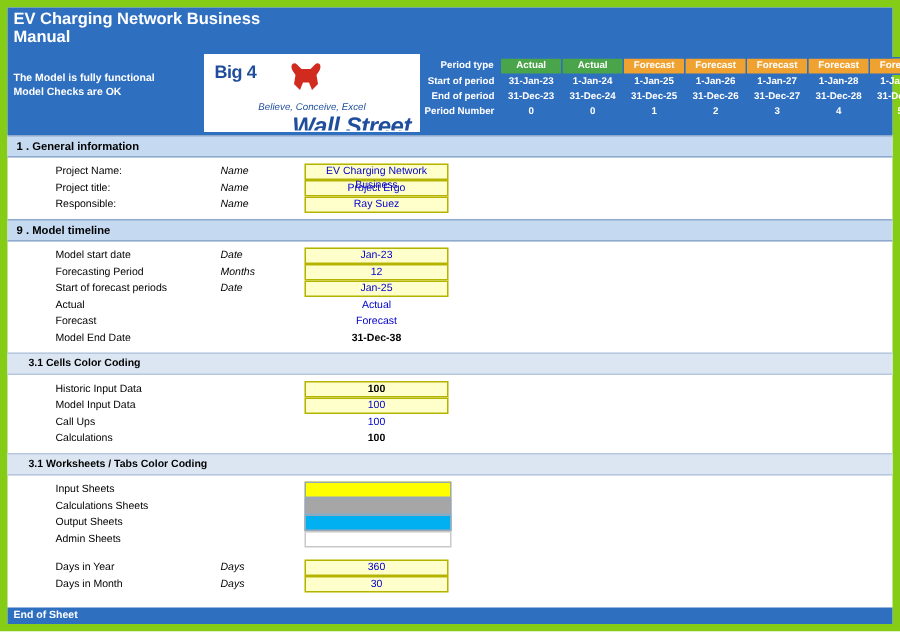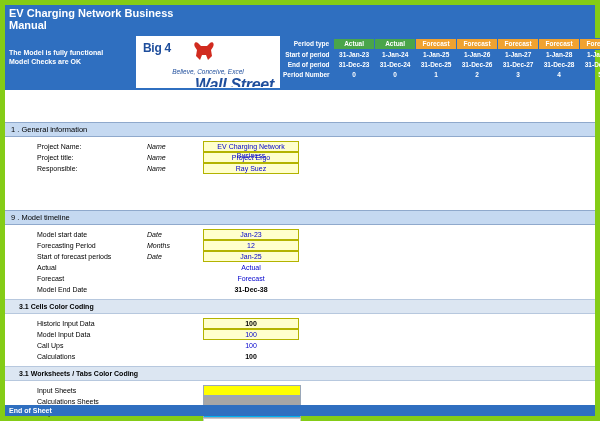--- a/index.html
+++ b/index.html
@@ -154,25 +154,24 @@
     color: #ffffff;
     font-weight: bold;
     text-align: center;
   }
 
   
   .section {
     background: #c5d9f1;
     border-top: 1px solid #8fa9cc;
     border-bottom: 1px solid #8fa9cc;
-    font-weight: normal;
+    font-weight: bold;
     font-size: 7.5px;
     padding: 2px 0 2px 6px;
     line-height: 9px;
-    margin-top: 32px;
   }
   .subsection {
     background: #dce6f2;
     border-top: 1px solid #b7c8de;
     border-bottom: 1px solid #b7c8de;
     font-weight: bold;
     font-size: 7px;
     padding: 2px 0 2px 14px;
     line-height: 9px;
   }

